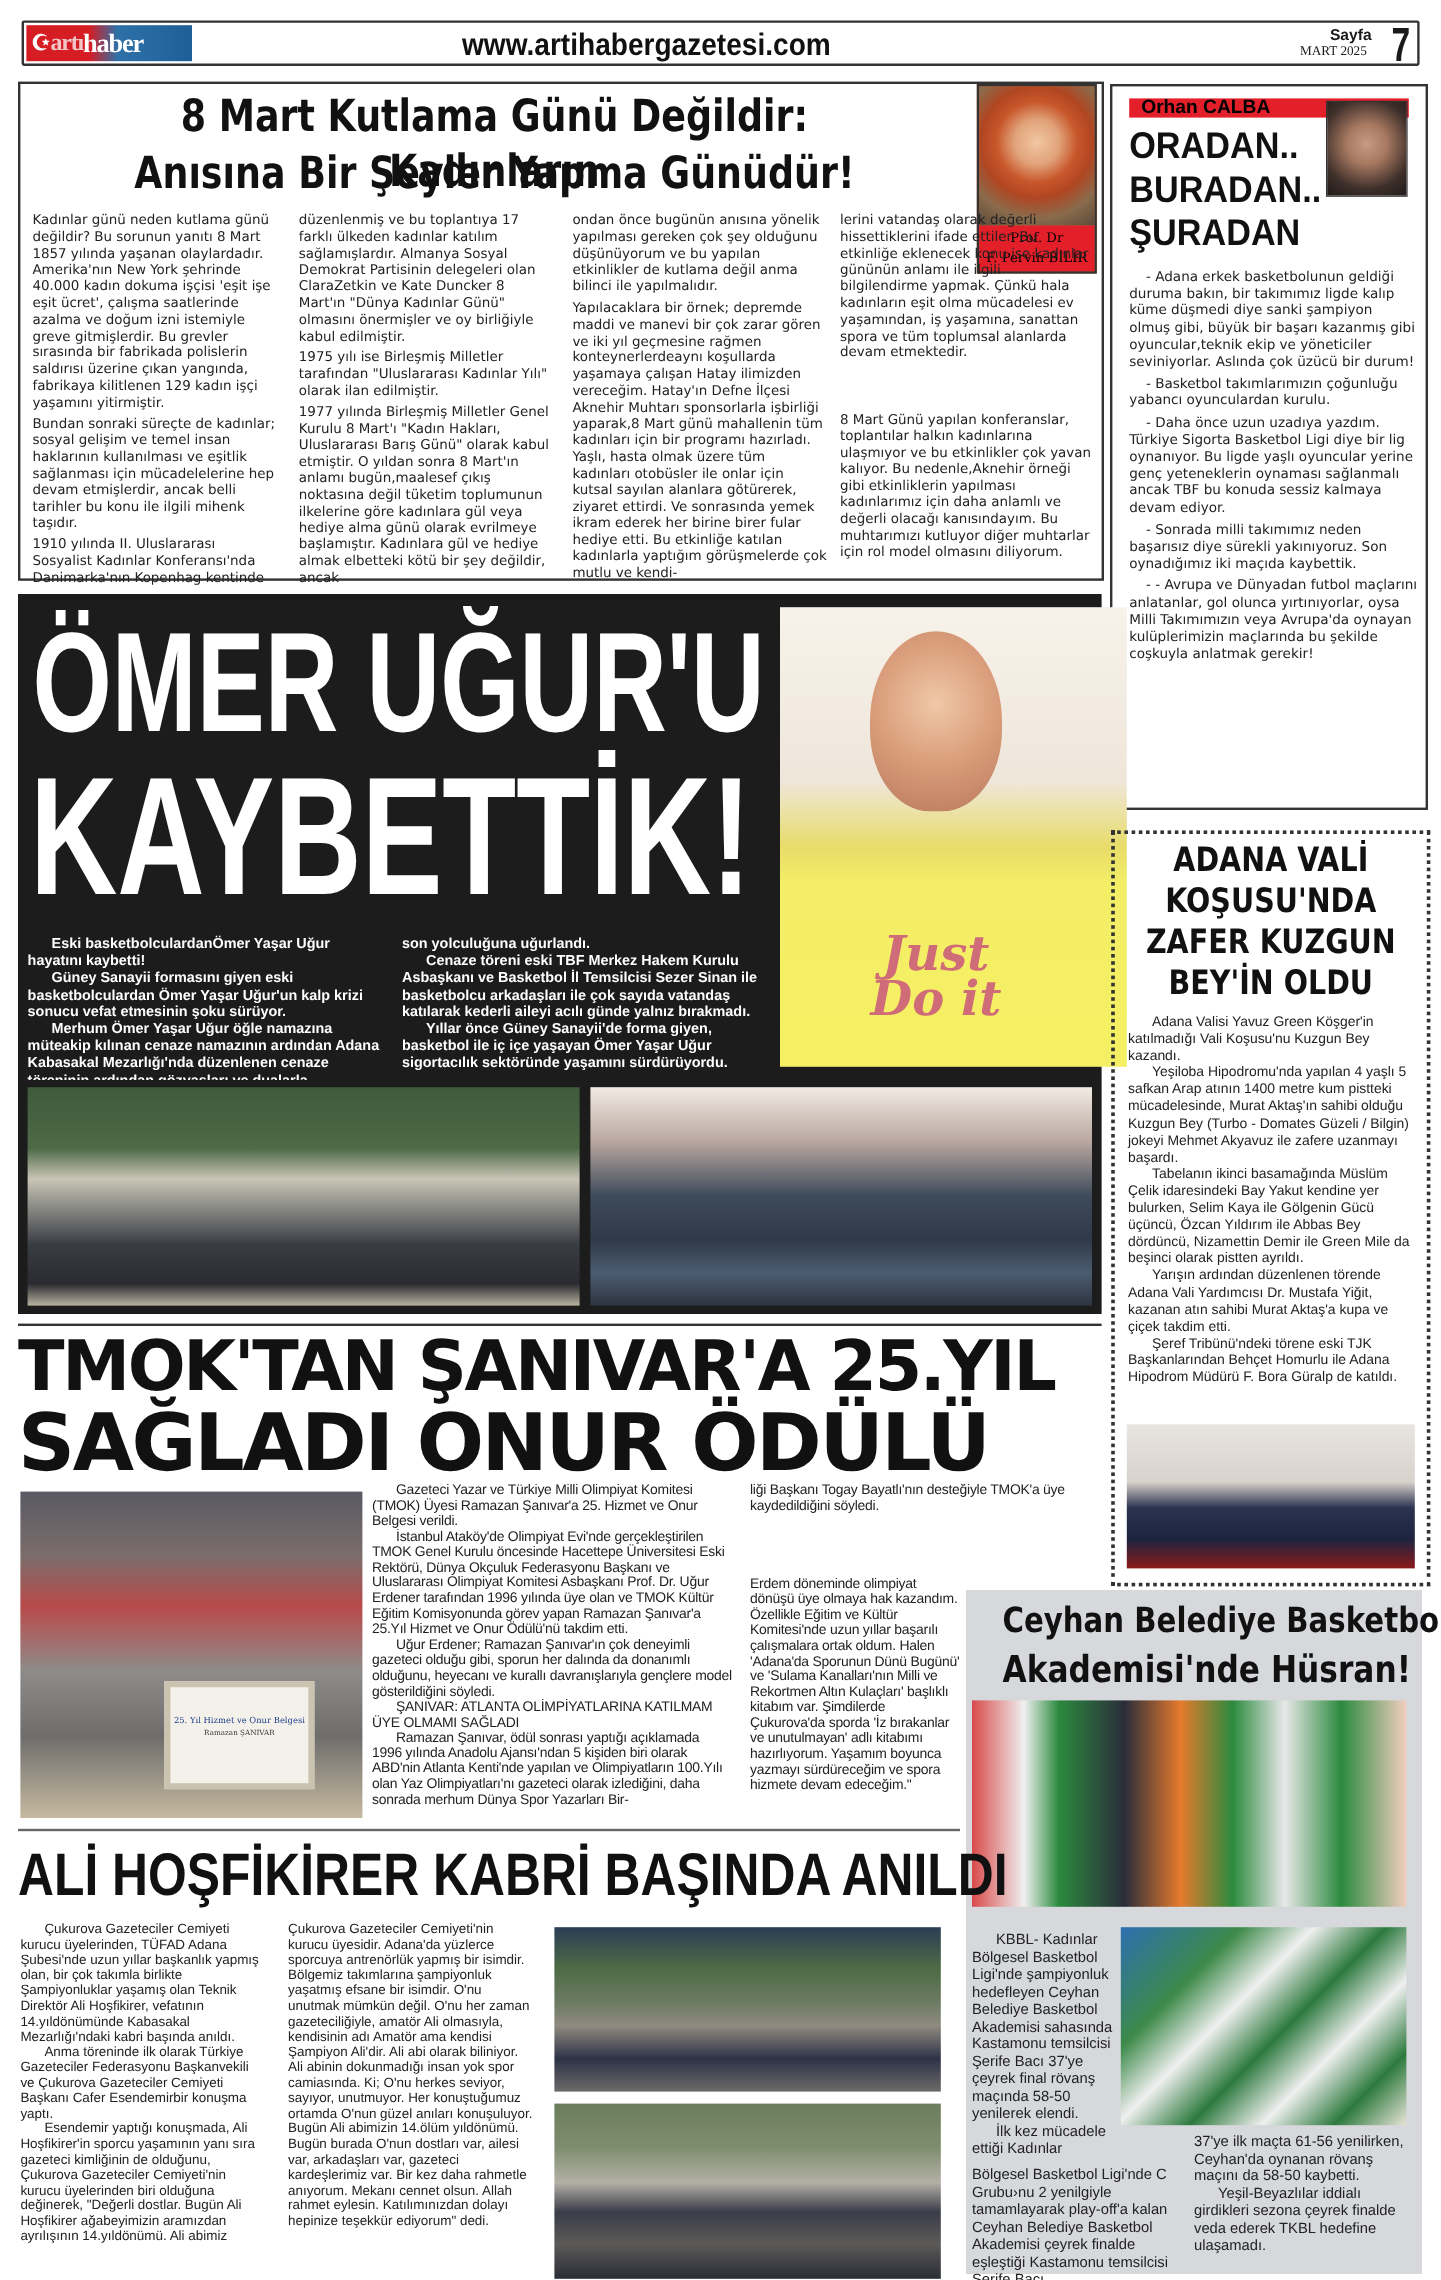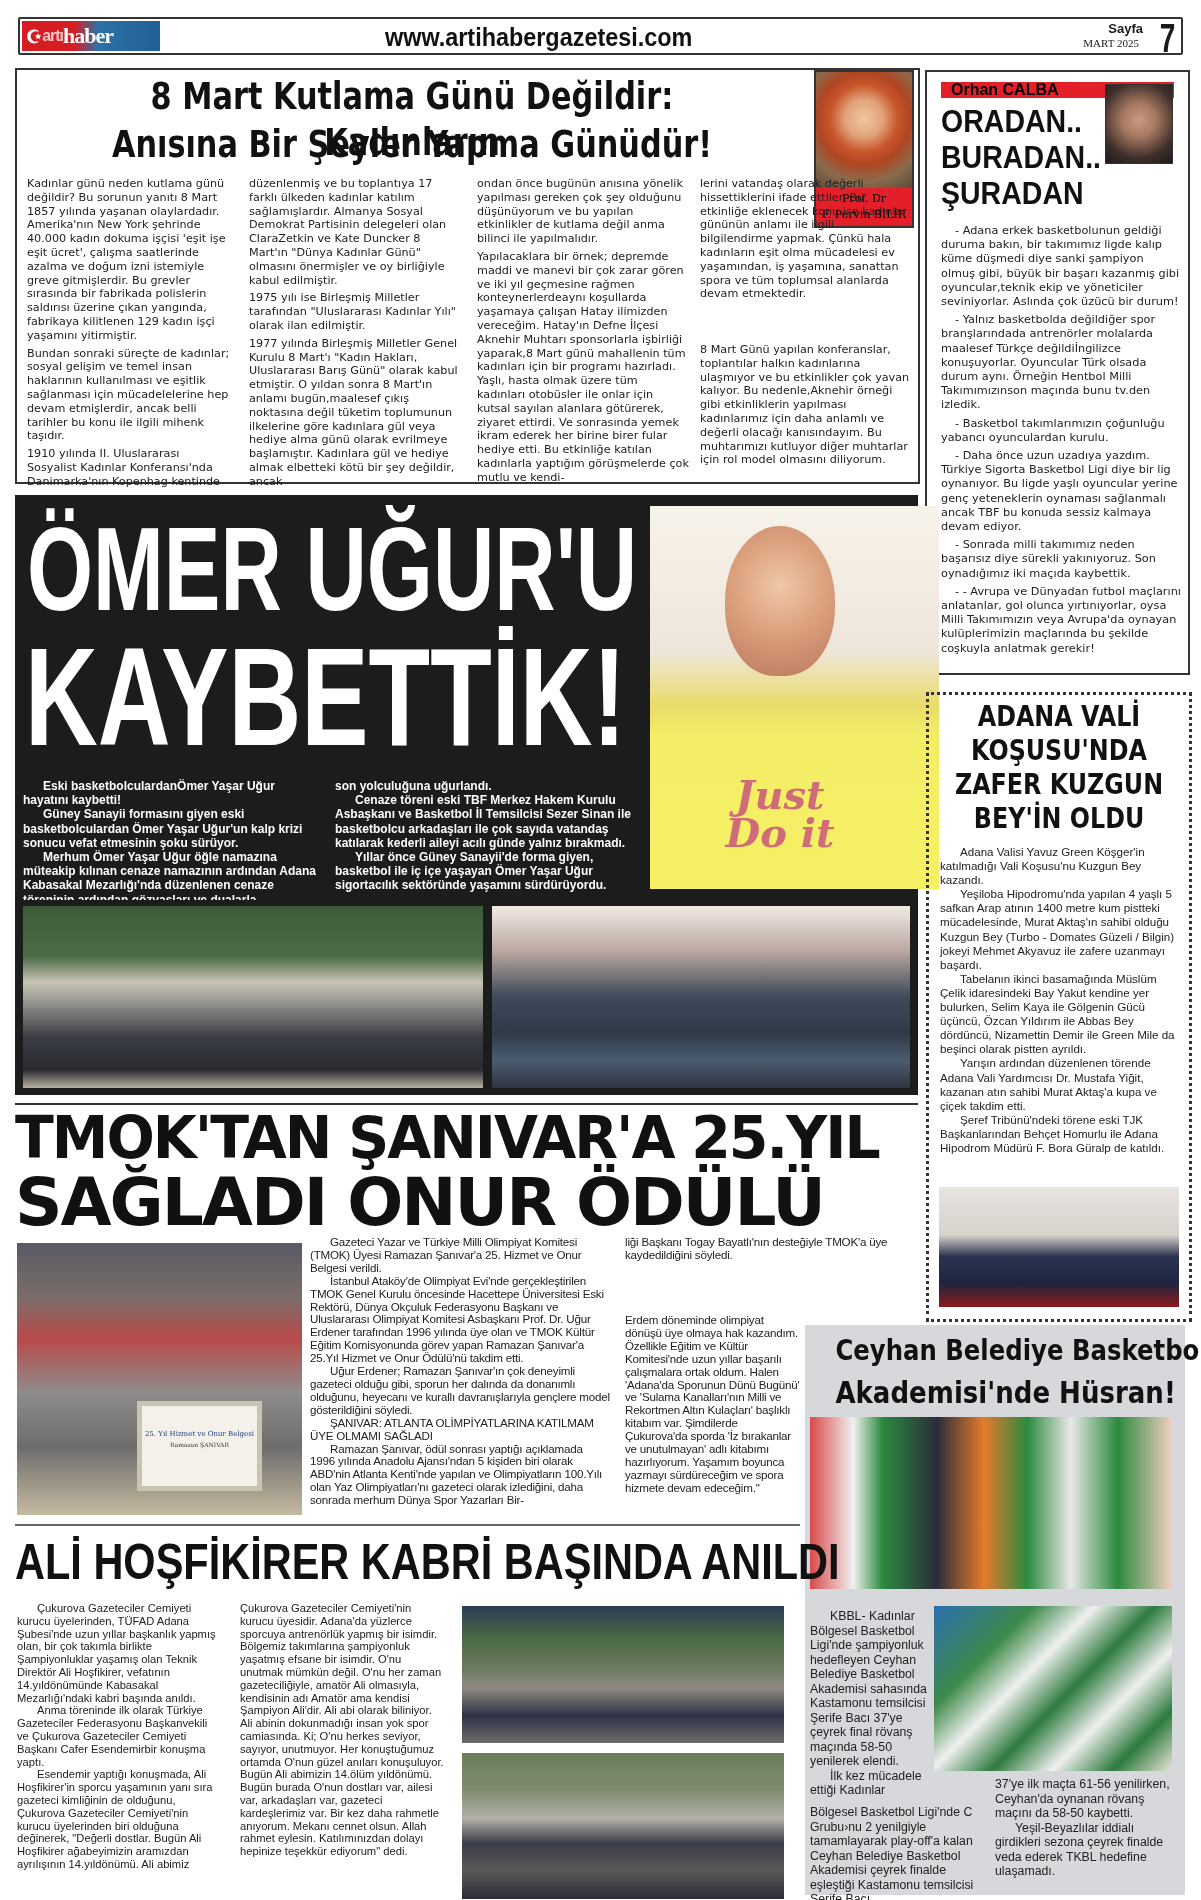--- a/index.html
+++ b/index.html
@@ -1,21 +1,21 @@
 <!DOCTYPE html>
 <html><head>
 <meta charset="utf-8">
 <style>
 *{box-sizing:border-box;margin:0;padding:0}
 body{width:1201px;height:1900px;background:#fff;font-family:"Liberation Sans",sans-serif;color:#1a1a1a;position:relative;overflow:hidden}
 .abs{position:absolute}
 .header{left:18px;top:17px;width:1165px;height:38px;border:2px solid #333;border-radius:2px}
 .logo{left:2px;top:2px;width:138px;height:30px;background:linear-gradient(90deg,#d61d24 0%,#d61d24 38%,#2d71a8 55%,#1f5f97 100%);display:flex;align-items:center;padding-left:4px}
 .logo .crescent{color:#fff;font-size:18px;font-family:"DejaVu Serif",serif;font-weight:bold}
-.logo .arti{color:#f2c6c6;font-family:Liberation Sans, sans-serif;font-size:16px;font-weight:bold;letter-spacing:-1px}
+.logo .arti{color:#f2c6c6;font-family:Liberation Serif, serif;font-size:20px;font-weight:bold;letter-spacing:-1px}
 .logo .haber{color:#fff;font-family:"Liberation Serif",serif;font-size:22px;font-weight:bold;letter-spacing:-1px}
 .site-url{left:365px;top:3px;font-family:"Liberation Sans",sans-serif;font-weight:bold;font-size:26px;color:#111;transform:scaleX(0.9);transform-origin:left}
 .sayfa{right:38px;top:2px;font-weight:bold;font-size:13px;text-align:right}
 .month{right:42px;top:18px;font-family:"Liberation Serif",serif;font-size:11px;text-align:left}
 .pageno{right:6px;top:-3px;font-size:40px;font-weight:bold;font-family:"Liberation Sans",sans-serif;transform:scaleX(0.7);transform-origin:right}
 .box1{left:15px;top:68px;width:905px;height:416px;border:2px solid #333}
 .h-title{font-family:"DejaVu Sans",sans-serif;font-weight:bold;color:#111;text-align:center;transform:scaleX(0.82);transform-origin:center}
 .txt{font-family:"DejaVu Sans",sans-serif;font-size:11.2px;line-height:13.8px;color:#222}
 .txt p{margin-bottom:4px}
 .arial{font-family:"Liberation Sans",sans-serif;font-size:12.6px;line-height:14.6px;color:#222}
@@ -80,21 +80,20 @@
 <div class="abs col-box">
   <div class="abs redlabel" style="left:14px;top:10px;width:233px;height:16px;font-family:'Liberation Sans',sans-serif;font-weight:bold;font-size:16px;line-height:16px;text-align:left;padding-left:10px">Orhan CALBA</div>
   <div class="abs" style="left:178px;top:12px;width:68px;height:80px;background:radial-gradient(circle at 50% 45%,#c99a82 0%,#a97a62 30%,#3e2f2a 70%,#1e1b1a 100%);border:1px solid #333"></div>
   <div class="abs headline-black" style="left:14px;top:32px;font-size:31px;line-height:36px;transform:scaleX(0.92);transform-origin:left">
     <div>ORADAN..</div>
     <div>BURADAN..</div>
     <div>ŞURADAN</div>
   </div>
   <div class="abs txt" style="left:14px;top:152px;width:240px;font-size:11.3px;line-height:14.2px">
     <p style="text-indent:14px">- Adana erkek basketbolunun geldiği duruma bakın, bir takımımız ligde kalıp küme düşmedi diye sanki şampiyon olmuş gibi, büyük bir başarı kazanmış gibi oyuncular,teknik ekip ve yöneticiler seviniyorlar. Aslında çok üzücü bir durum!</p>
-    <p style="text-indent:14px">- Yalnız basketbolda değildiğer spor branşlarındada antrenörler molalarda maalesef Türkçe değildiİngilizce konuşuyorlar. Oyuncular Türk olsada durum aynı. Örneğin Hentbol Milli Takımımızınson maçında bunu tv.den izledik.</p>
     <p style="text-indent:14px">- Basketbol takımlarımızın çoğunluğu yabancı oyunculardan kurulu.</p>
     <p style="text-indent:14px">- Daha önce uzun uzadıya yazdım. Türkiye Sigorta Basketbol Ligi diye bir lig oynanıyor. Bu ligde yaşlı oyuncular yerine genç yeteneklerin oynaması sağlanmalı ancak TBF bu konuda sessiz kalmaya devam ediyor.</p>
     <p style="text-indent:14px">- Sonrada milli takımımız neden başarısız diye sürekli yakınıyoruz. Son oynadığımız iki maçıda kaybettik.</p>
     <p style="text-indent:14px">- - Avrupa ve Dünyadan futbol maçlarını anlatanlar, gol olunca yırtınıyorlar, oysa Milli Takımımızın veya Avrupa'da oynayan kulüplerimizin maçlarında bu şekilde coşkuyla anlatmak gerekir!</p>
   </div>
 </div>
 
 <div class="abs dark" style="left:15px;top:495px;width:903px;height:405px">
   <div class="abs" style="left:635px;top:11px;width:289px;height:383px;background:linear-gradient(180deg,#f7f2ea 0%,#efe6da 38%,#e8dc6a 52%,#f3ee66 60%,#f5f063 100%)">
     <div class="abs" style="left:75px;top:20px;width:110px;height:150px;border-radius:50% 50% 45% 45%;background:radial-gradient(circle at 50% 40%,#f0c8a8 0%,#dba07d 45%,#c98a6b 75%,#b97a5b 100%)"></div>

